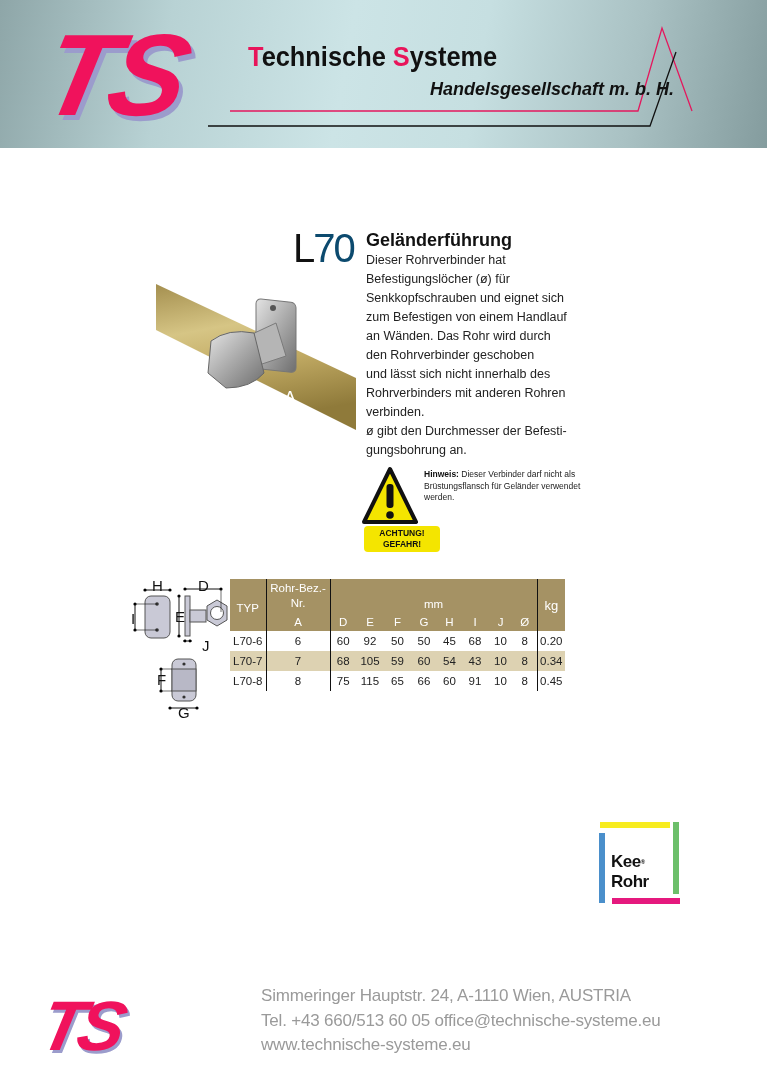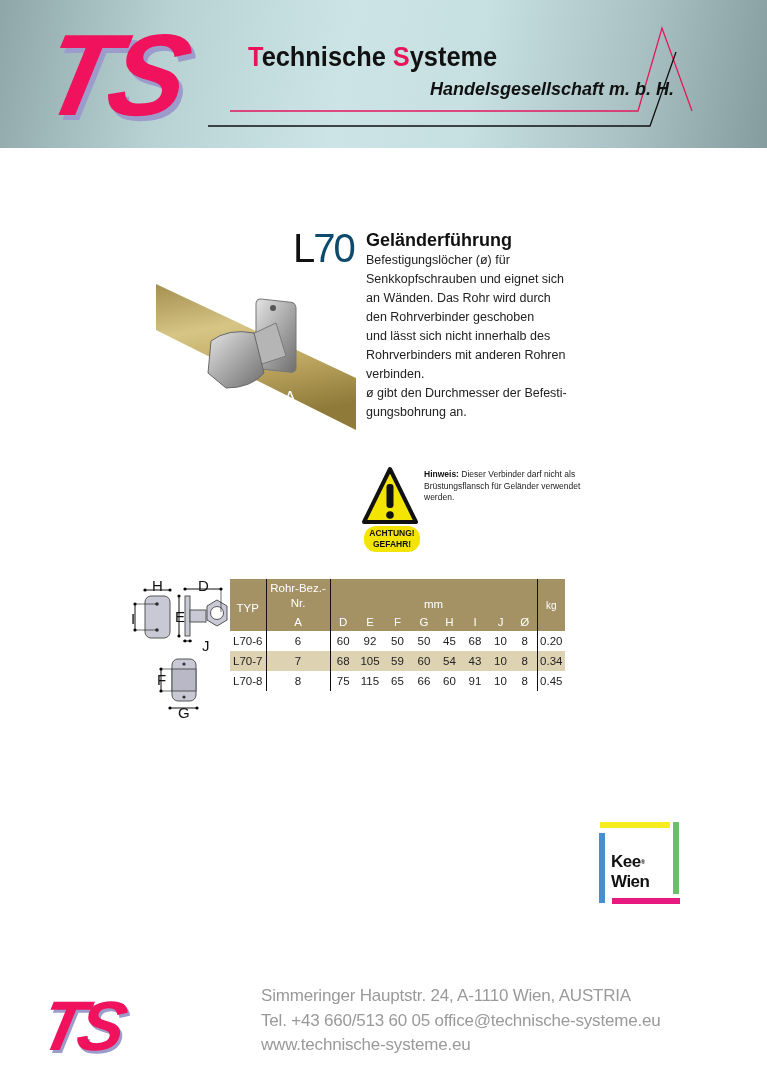--- a/index.html
+++ b/index.html
@@ -26,21 +26,21 @@
   .prod-title { position: absolute; left: 366px; top: 230px; font-size: 18px; font-weight: bold; color: #111; }
   .prod-desc { position: absolute; left: 366px; top: 251px; width: 215px; font-size: 12.5px; line-height: 19px; color: #222; }
   .prod-desc p { white-space: nowrap; }
 
   
   .prod-img { position: absolute; left: 156px; top: 278px; width: 200px; height: 158px; background: #fff; overflow: hidden; }
   .prod-img .label-a { position: absolute; left: 128px; top: 110px; font-size: 18px; color: #fff; }
 
   
   .warn { position: absolute; left: 362px; top: 466px; width: 56px; height: 86px; }
-  .warn-badge { position: absolute; left: 2px; top: 60px; width: 56px; height: 26px; background: #f4e500; border-radius: 12px; font-size: 8.5px; font-weight: bold; line-height: 11px; text-align: center; padding-top: 2px; color: #111; }
+  .warn-badge { position: absolute; left: 2px; top: 60px; width: 76px; height: 26px; background: #f4e500; border-radius: 4px; font-size: 8.5px; font-weight: bold; line-height: 11px; text-align: center; padding-top: 2px; color: #111; }
   .hint { position: absolute; left: 424px; top: 469px; width: 160px; font-size: 8.5px; line-height: 11.5px; color: #222; }
   .hint b { font-weight: bold; color: #111; }
 
   
   .diagram { position: absolute; left: 125px; top: 574px; width: 105px; height: 150px; }
   .dim { position: absolute; font-size: 15px; color: #111; }
 
   
   .spec { position: absolute; left: 230px; top: 579px; border-collapse: collapse; font-size: 11.5px; color: #222; }
   .spec th { background: #a59264; color: #fff; font-weight: normal; text-align: center; padding: 0; }
@@ -68,22 +68,24 @@
     <polyline points="208,126 650,126 676,52" fill="none" stroke="#111" stroke-width="1.3"></polyline>
   </svg>
   <div class="ts-logo">TS</div>
   <div class="brand-title"><span class="acc">T</span><span>echnische </span><span class="acc">S</span><span>ysteme</span></div>
   <div class="brand-sub">Handelsgesellschaft m. b. H.</div>
 </div>
 
 <div class="prod-code"><span class="l">L</span><span class="n">70</span></div>
 <div class="prod-title">Geländerführung</div>
 <div class="prod-desc">
+  <p>Dieser Rohrverbinder hat</p>
   <p>Befestigungslöcher (ø) für</p>
   <p>Senkkopfschrauben und eignet sich</p>
+  <p>zum Befestigen von einem Handlauf</p>
   <p>an Wänden. Das Rohr wird durch</p>
   <p>den Rohrverbinder geschoben</p>
   <p>und lässt sich nicht innerhalb des</p>
   <p>Rohrverbinders mit anderen Rohren</p>
   <p>verbinden.</p>
   <p>ø gibt den Durchmesser der Befesti-</p>
   <p>gungsbohrung an.</p>
 </div>
 
 <div class="prod-img">
@@ -201,21 +203,21 @@
     <col style="width:28px">
   </colgroup>
   <thead>
     <tr style="height:34px">
       <th rowspan="2" style="padding-top:6px;">TYP</th>
       <th class="bl" style="line-height:15px;">
           <div>Rohr-Bez.-</div>
           <div>Nr.</div>
         </th>
       <th class="bl" colspan="8" style="padding-top:15px;">mm</th>
-      <th class="bl" rowspan="2" style="font-size:10px;">kg</th>
+      <th class="bl" rowspan="2" style="font-size:13px;">kg</th>
     </tr>
     <tr style="height:18px">
       <th class="bl">A</th>
       <th class="bl">D</th>
       <th>E</th>
       <th>F</th>
       <th>G</th>
       <th>H</th>
       <th>I</th>
       <th>J</th>
@@ -265,21 +267,21 @@
   </tbody>
 </table>
 
 <div class="keelite">
   <svg width="86" height="90" viewBox="0 0 86 90" style="position:absolute;left:0;top:0;">
     <rect x="3" y="4" width="70" height="6" fill="#f7ec1f"></rect>
     <rect x="76" y="4" width="6" height="72" fill="#6cbf6a"></rect>
     <rect x="2" y="15" width="6" height="70" fill="#4a8fcb"></rect>
     <rect x="15" y="80" width="68" height="6" fill="#e5197e"></rect>
   </svg>
-  <div class="txt"><span>Kee</span><span class="reg">®</span><br><span>Wien</span></div>
+  <div class="txt"><span>Kee</span><span class="reg">®</span><br><span>Rohr</span></div>
 </div>
 
 <div class="footer">
   <div class="ts-logo">TS</div>
   <div class="footer-lines">
     <div>Simmeringer Hauptstr. 24, A-1110  Wien, AUSTRIA</div>
     <div>Tel. +43 660/513 60 05 office@technische-systeme.eu</div>
     <div>www.technische-systeme.eu</div>
   </div>
 </div>

